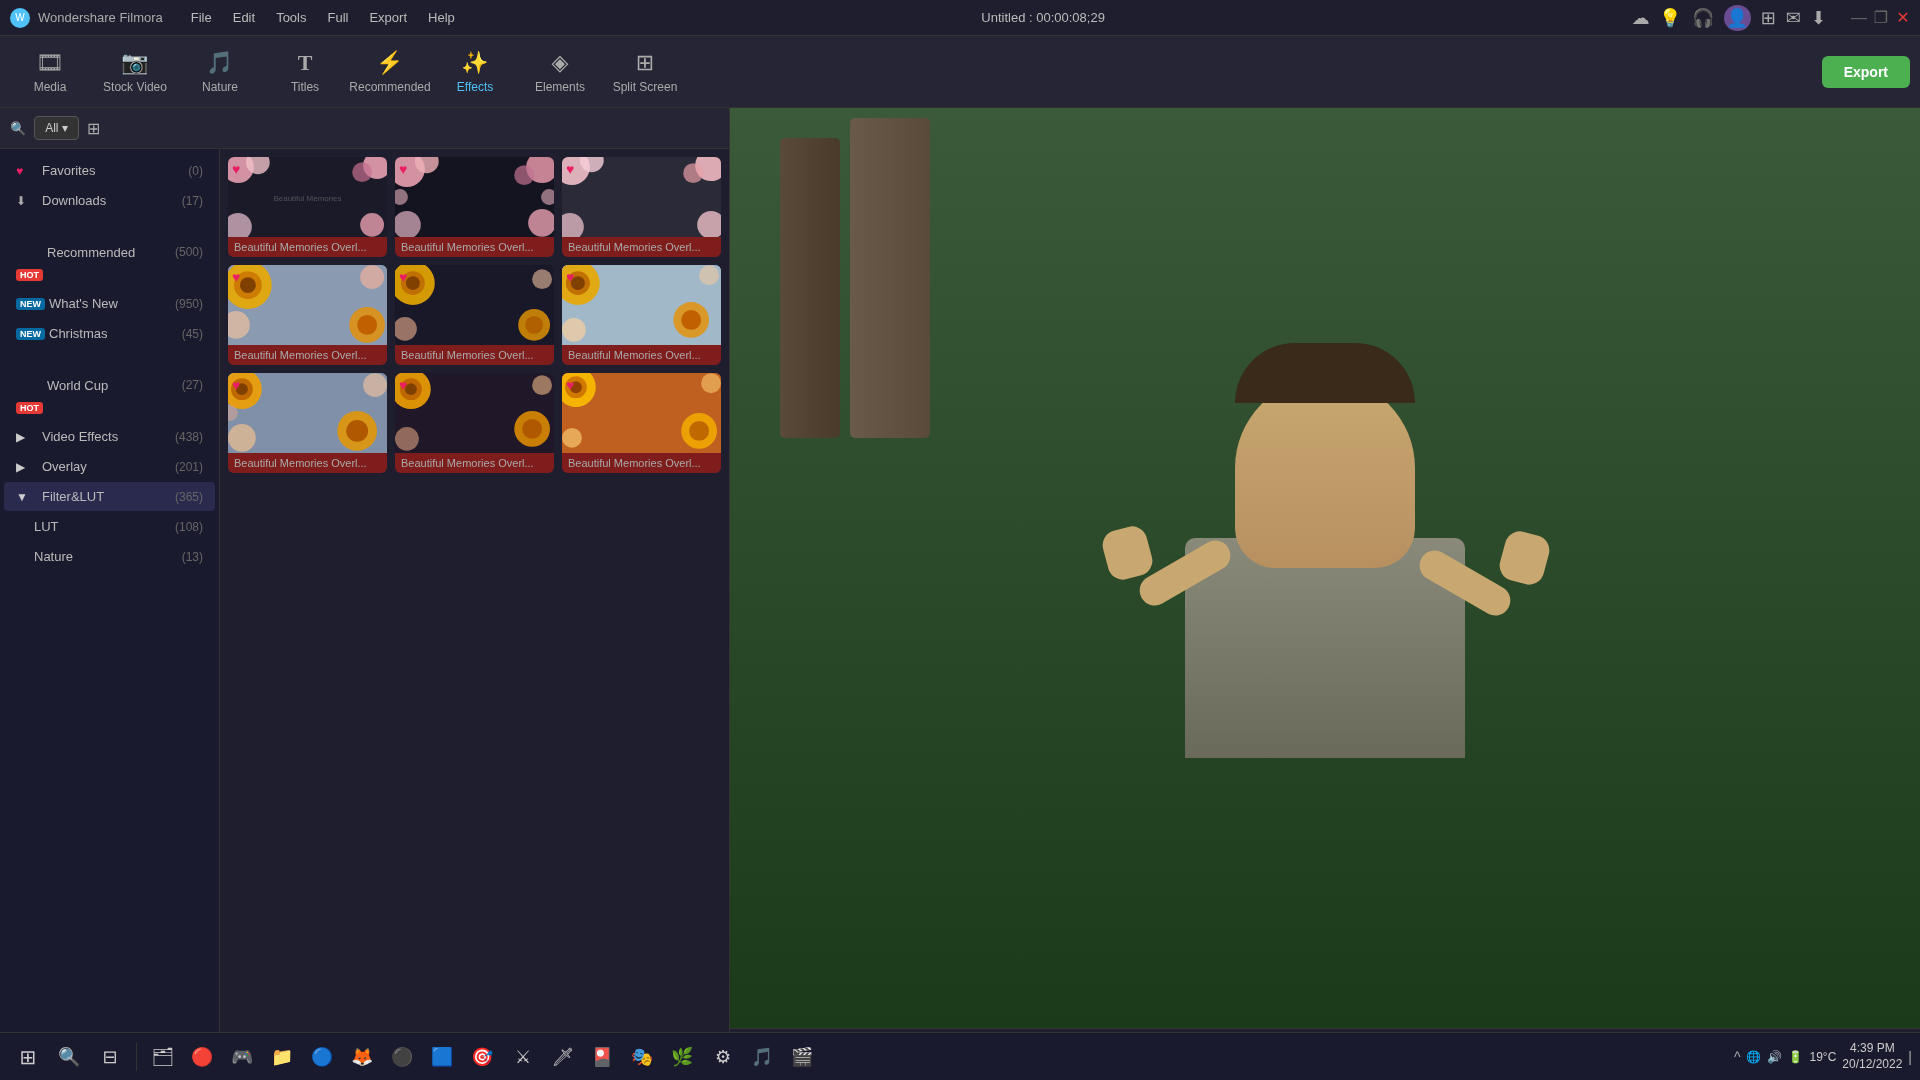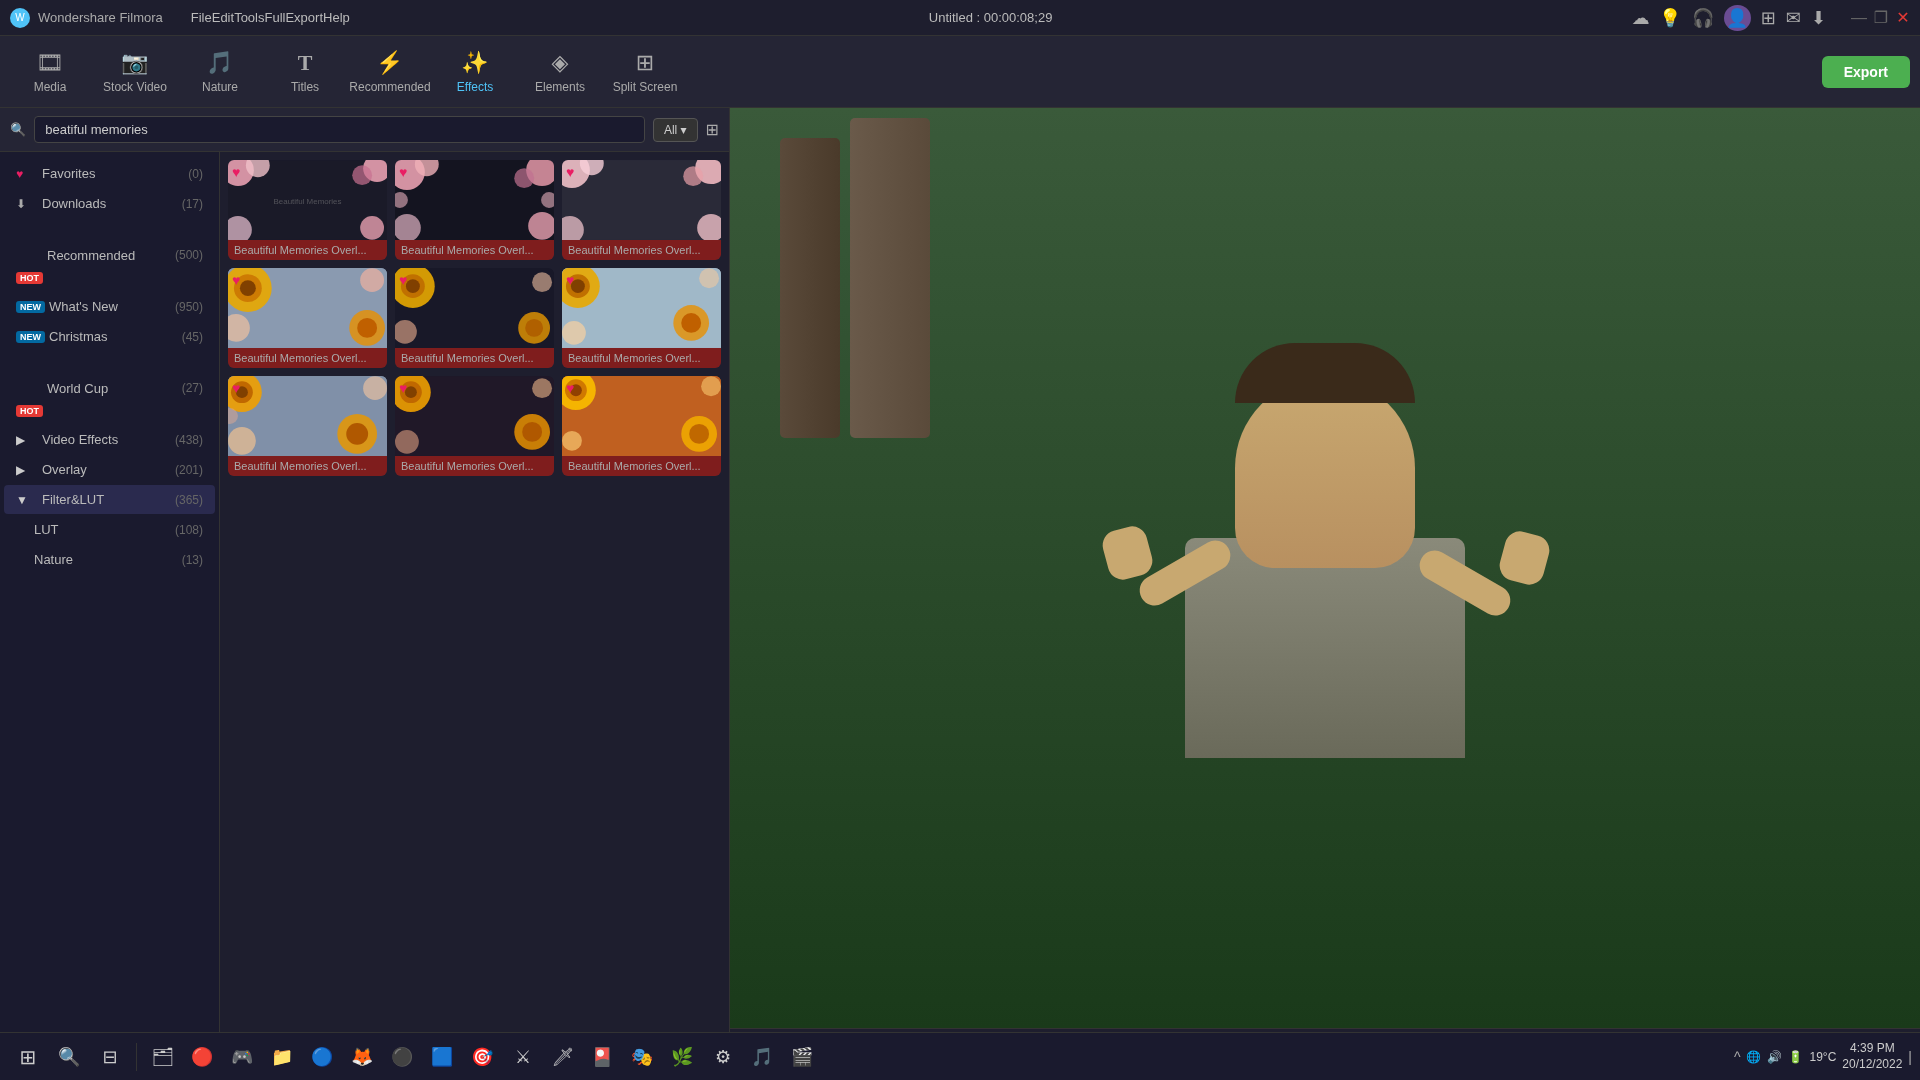--- a/index.html
+++ b/index.html
@@ -3,21 +3,21 @@
   <meta charset="utf-8">
   <style>
     * { margin: 0; padding: 0; box-sizing: border-box; }
     body { width: 1920px; height: 1080px; background: #1a1a2e; font-family: 'Segoe UI', Arial, sans-serif; color: #ccc; overflow: hidden; font-size: 13px; }
 
     
     #titlebar { display: flex; align-items: center; justify-content: space-between; background: #1e1e2e; height: 36px; padding: 0 10px; border-bottom: 1px solid #333; }
     #titlebar .left { display: flex; align-items: center; gap: 8px; }
     #titlebar .logo { width: 20px; height: 20px; background: #4fc3f7; border-radius: 50%; display: flex; align-items: center; justify-content: center; font-size: 10px; color: #fff; }
     #titlebar .app-name { color: #aaa; font-size: 13px; }
-    #titlebar .menu-items { display: flex; gap: 0; margin-left: 20px; }
+    #titlebar .menu-items { display: flex; gap: 21px; margin-left: 20px; }
     #titlebar .menu-item { color: #bbb; font-size: 13px; cursor: pointer; }
     #titlebar .center { color: #bbb; font-size: 13px; }
     #titlebar .right { display: flex; align-items: center; gap: 10px; }
     #titlebar .win-btn { width: 14px; height: 14px; border-radius: 50%; display: flex; align-items: center; justify-content: center; cursor: pointer; font-size: 10px; color: #666; }
 
     
     #toolbar { display: flex; align-items: center; background: #252535; height: 72px; border-bottom: 1px solid #333; padding: 0 10px; gap: 5px; }
     .tool-item { display: flex; flex-direction: column; align-items: center; justify-content: center; width: 80px; height: 65px; cursor: pointer; border-radius: 6px; gap: 4px; color: #aaa; }
     .tool-item.active { color: #4fc3f7; }
     .tool-item .icon { font-size: 22px; }
@@ -161,21 +161,20 @@
   </div>
   <button class="export-btn">Export</button>
 </div>
 
 <div id="main">
 
   <div id="left-panel">
 
     <div id="search-bar">
       <span style="color:#888;">🔍</span>
-      <input type="text" value="beatiful memories" style="flex: 1 1 0%; background: rgb(26, 26, 46); border: 1px solid rgb(68, 68, 68); border-radius: 4px; padding: 5px 10px; color: rgb(204, 204, 204); font-size: 13px;" placeholder="beatiful memories">
       <div class="filter-btn">
         <span>All</span>
         <span> ▾</span>
       </div>
       <span class="grid-btn">⊞</span>
     </div>
 
     <div id="content-area">
 
       <div id="sidebar">

